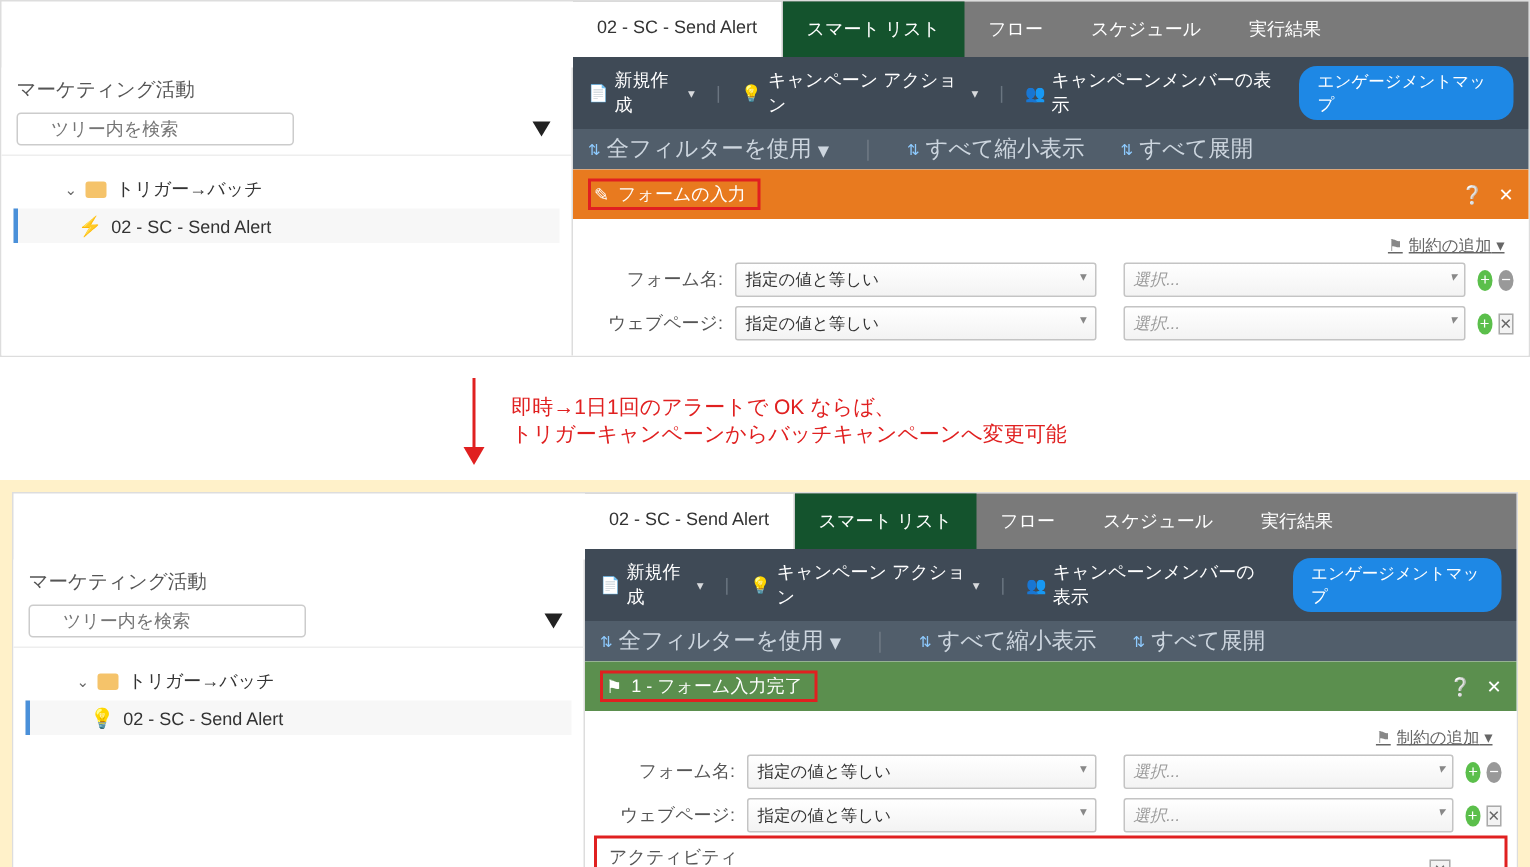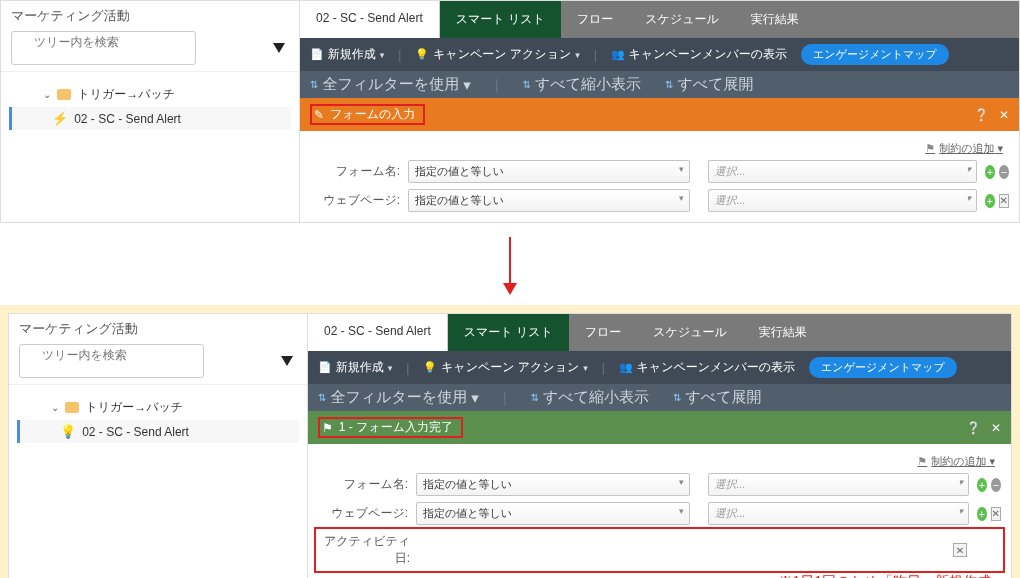--- a/index.html
+++ b/index.html
@@ -1,25 +1,25 @@
 <!DOCTYPE html>
 <html><head>
 <meta charset="utf-8">
 <style>
   * { box-sizing: border-box; margin: 0; padding: 0; }
   body { font-family: "Helvetica Neue", Arial, sans-serif; font-size: 12px; color: #333; background: #fff; width: 1020px; }
   .outer-yellow { background: #fff1c9; padding: 8px; }
 
   .app-shell { display: flex; background: #fff; border: 1px solid #ddd; }
 
-  .sidebar { width: 299px; border-right: 1px solid #ddd; background: #fff; }
+  .sidebar { width: 381px; border-right: 1px solid #ddd; background: #fff; margin-top: 44px; }
   .sidebar-top { padding: 6px 10px; border-bottom: 1px solid #eee; }
   .sidebar-title { font-size: 13px; color: #555; margin-bottom: 6px; }
   .search-row { display: flex; align-items: center; gap: 6px; }
-  .search-input { flex: 1; padding: 3px 6px 15px 22px; border: 1px solid #ccc; border-radius: 3px; font-size: 12px; background: #fff; position: relative; }
+  .search-input { flex: 1; padding: 3px 6px 3px 22px; border: 1px solid #ccc; border-radius: 3px; font-size: 12px; background: #fff; position: relative; }
   .search-wrap { position: relative; flex: 1; }
   .search-wrap .sicon { position: absolute; left: 5px; top: 4px; color: #888; font-size: 12px; }
   .filter-icon { width: 0; height: 0; border-left: 6px solid transparent; border-right: 6px solid transparent; border-top: 10px solid #222; margin-right: 4px; cursor: pointer; }
 
   .tree { padding: 10px 8px; }
   .tree-row { display: flex; align-items: center; gap: 6px; padding: 4px 6px; cursor: pointer; }
   .tree-row.child { padding-left: 40px; border-left: 3px solid #4a90d9; background: #f7f7f7; }
   .tree-chevron { font-size: 10px; color: #666; margin-left: 28px; }
   .folder-icon { width: 14px; height: 11px; background: #f5c36a; border-radius: 2px; position: relative; }
   .bolt-icon { color: #666; font-size: 13px; }
@@ -182,20 +182,24 @@
       </div>
     </div>
   </div>
 </div>
 
 <div class="annot-block">
   <div class="arrow-down">
     <div class="arrow-line"></div>
     <div class="arrow-head"></div>
   </div>
+  <div>
+    <div class="annot">即時→1日1回のアラートで OK ならば、</div>
+    <div class="annot">トリガーキャンペーンからバッチキャンペーンへ変更可能</div>
+  </div>
 </div>
 
 <div class="outer-yellow">
 <div class="app-shell">
 
   <div class="sidebar">
     <div class="sidebar-top">
       <div class="sidebar-title">マーケティング活動</div>
       <div class="search-row">
         <div class="search-wrap">

